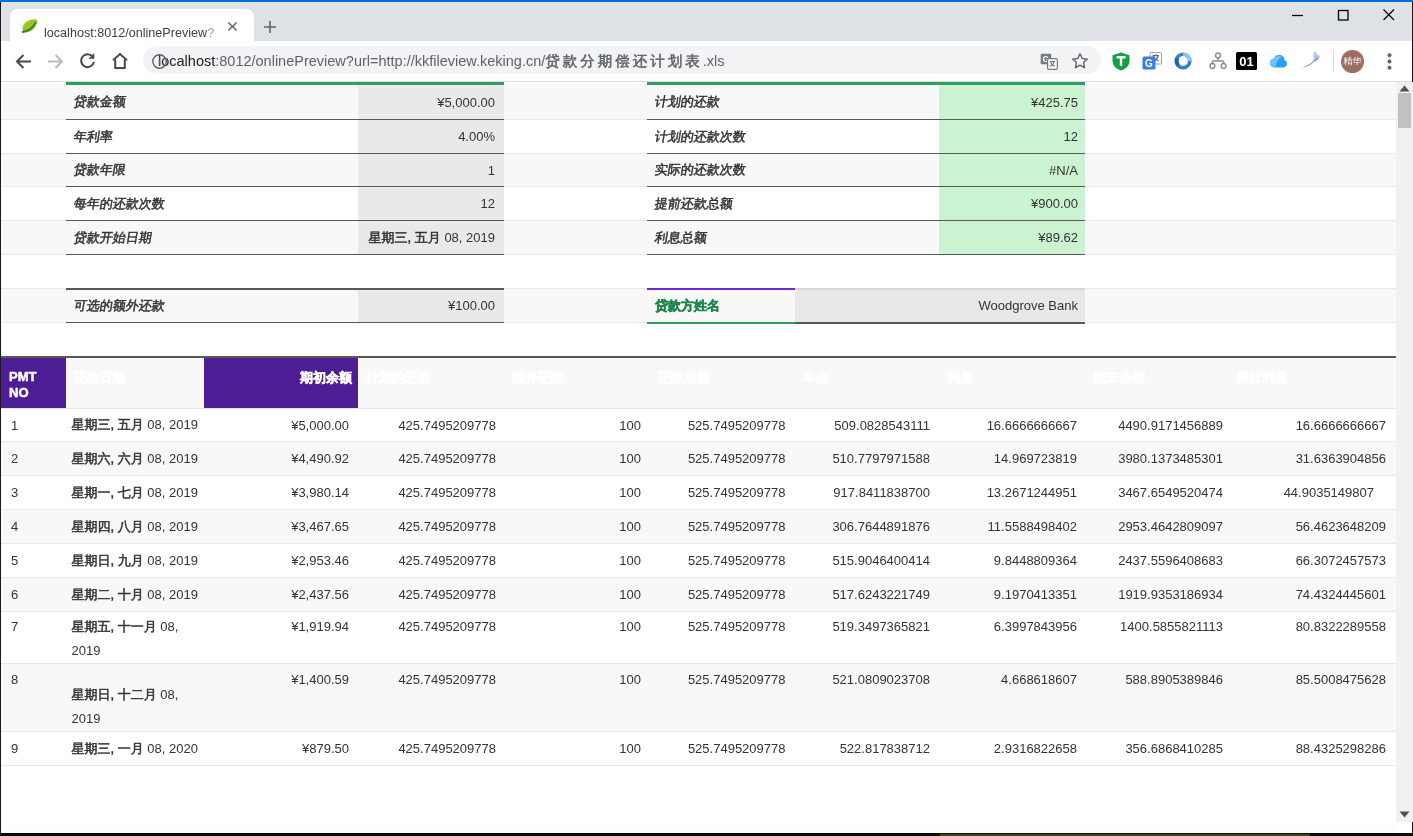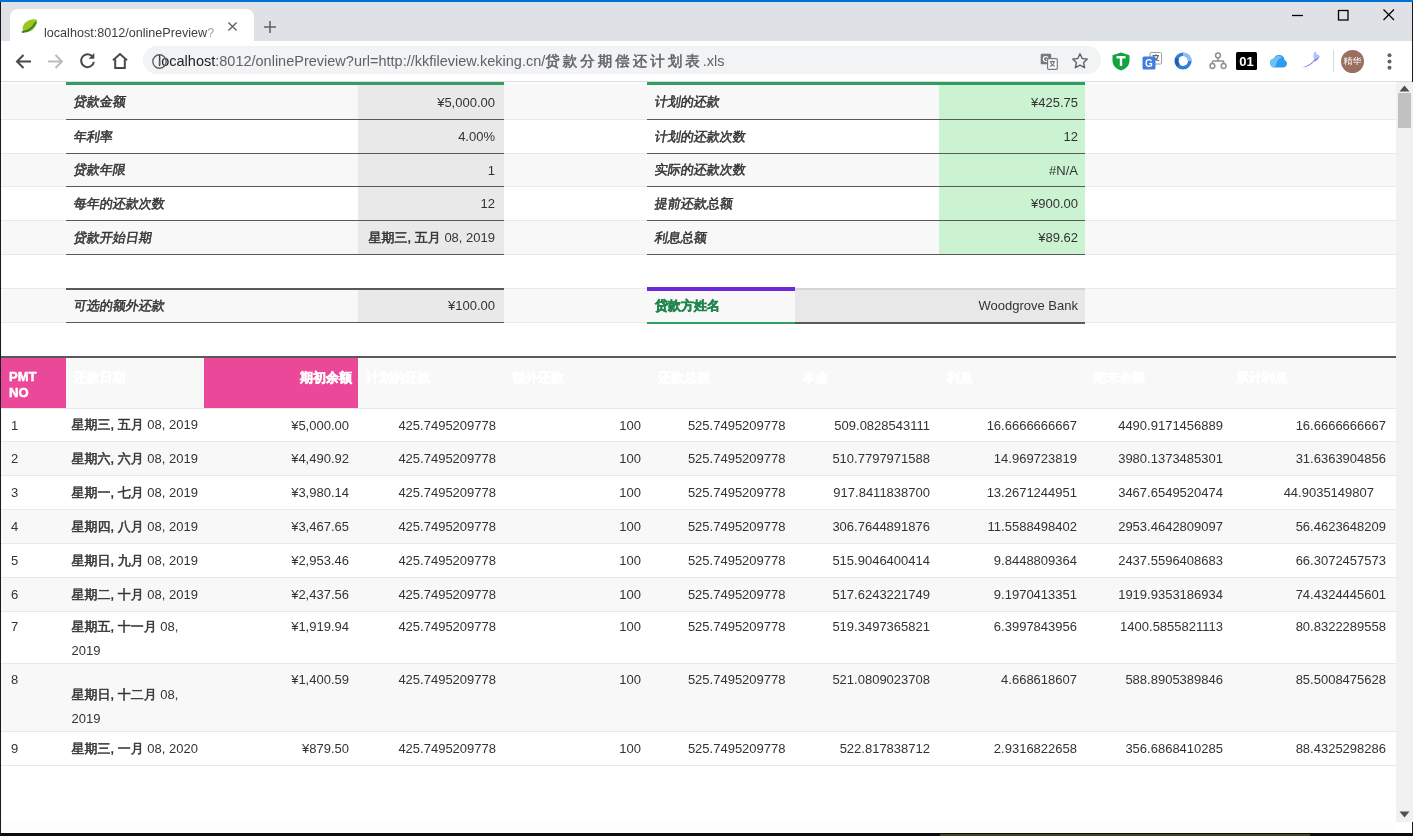--- a/index.html
+++ b/index.html
@@ -27,26 +27,26 @@
 #sheet tr.g td{background:#f8f8f8}
 #sheet td.lab{padding-left:8px}
 #sheet td.lab i{font-style:normal;display:inline-block;transform:skewX(-9deg)}
 #sheet tr td.val{background:#e9e9e9;text-align:right;padding-right:9px}
 #sheet tr td.grn{background:#cbf3d2;text-align:right;padding-right:7px}
 #sheet td.num{text-align:right}
 #sheet tr.r7 td{vertical-align:top;padding-top:7px}
 #sheet tr.r8 td{vertical-align:top;padding-top:8px}
 #sheet tr.r8 td.dt{padding-top:19px}
 #sheet tr.hdr td{color:#fff;font-weight:bold;vertical-align:top;padding-top:11px}
-#sheet tr.hdr td.hgrn{background:#ec4899}
+#sheet tr.hdr td.hgrn{background:#4c1d95}
 .ttl{font-weight:bold;color:#262626}
 .btop-grn{border-top:3.5px solid #2f9e60}
 .bb-dark{border-bottom:1px solid #595959 !important}
 .bt-dark{border-top:2px solid #595959}
-#sheet tr td#lender{color:#21854e;font-weight:bold;font-style:normal;border-top:4px solid #6d28d9;border-bottom:2px solid #2f9e60 !important}
+#sheet tr td#lender{color:#21854e;font-weight:bold;font-style:normal;border-top:2px solid #6d28d9;border-bottom:2px solid #2f9e60 !important}
 #sheet tr td#wood{background:#e8e8e8;text-align:right;padding-right:7px;border-top:2px solid #d4d4d4;border-bottom:2px solid #595959 !important}
 
 #vtrack{left:1396px;top:81.5px;width:16.5px;height:740.5px;background:#f1f1f1}
 #vthumb{left:1398px;top:93px;width:12.5px;height:35px;background:#c1c1c1}
 #hstrip{left:1px;top:822px;width:1395px;height:11px;background:#fdfdfd}
 .ico{position:absolute}
 </style></head>
 <body>
 <div class="abs" id="topblue"></div>
 <div class="abs" id="lborder"></div>

